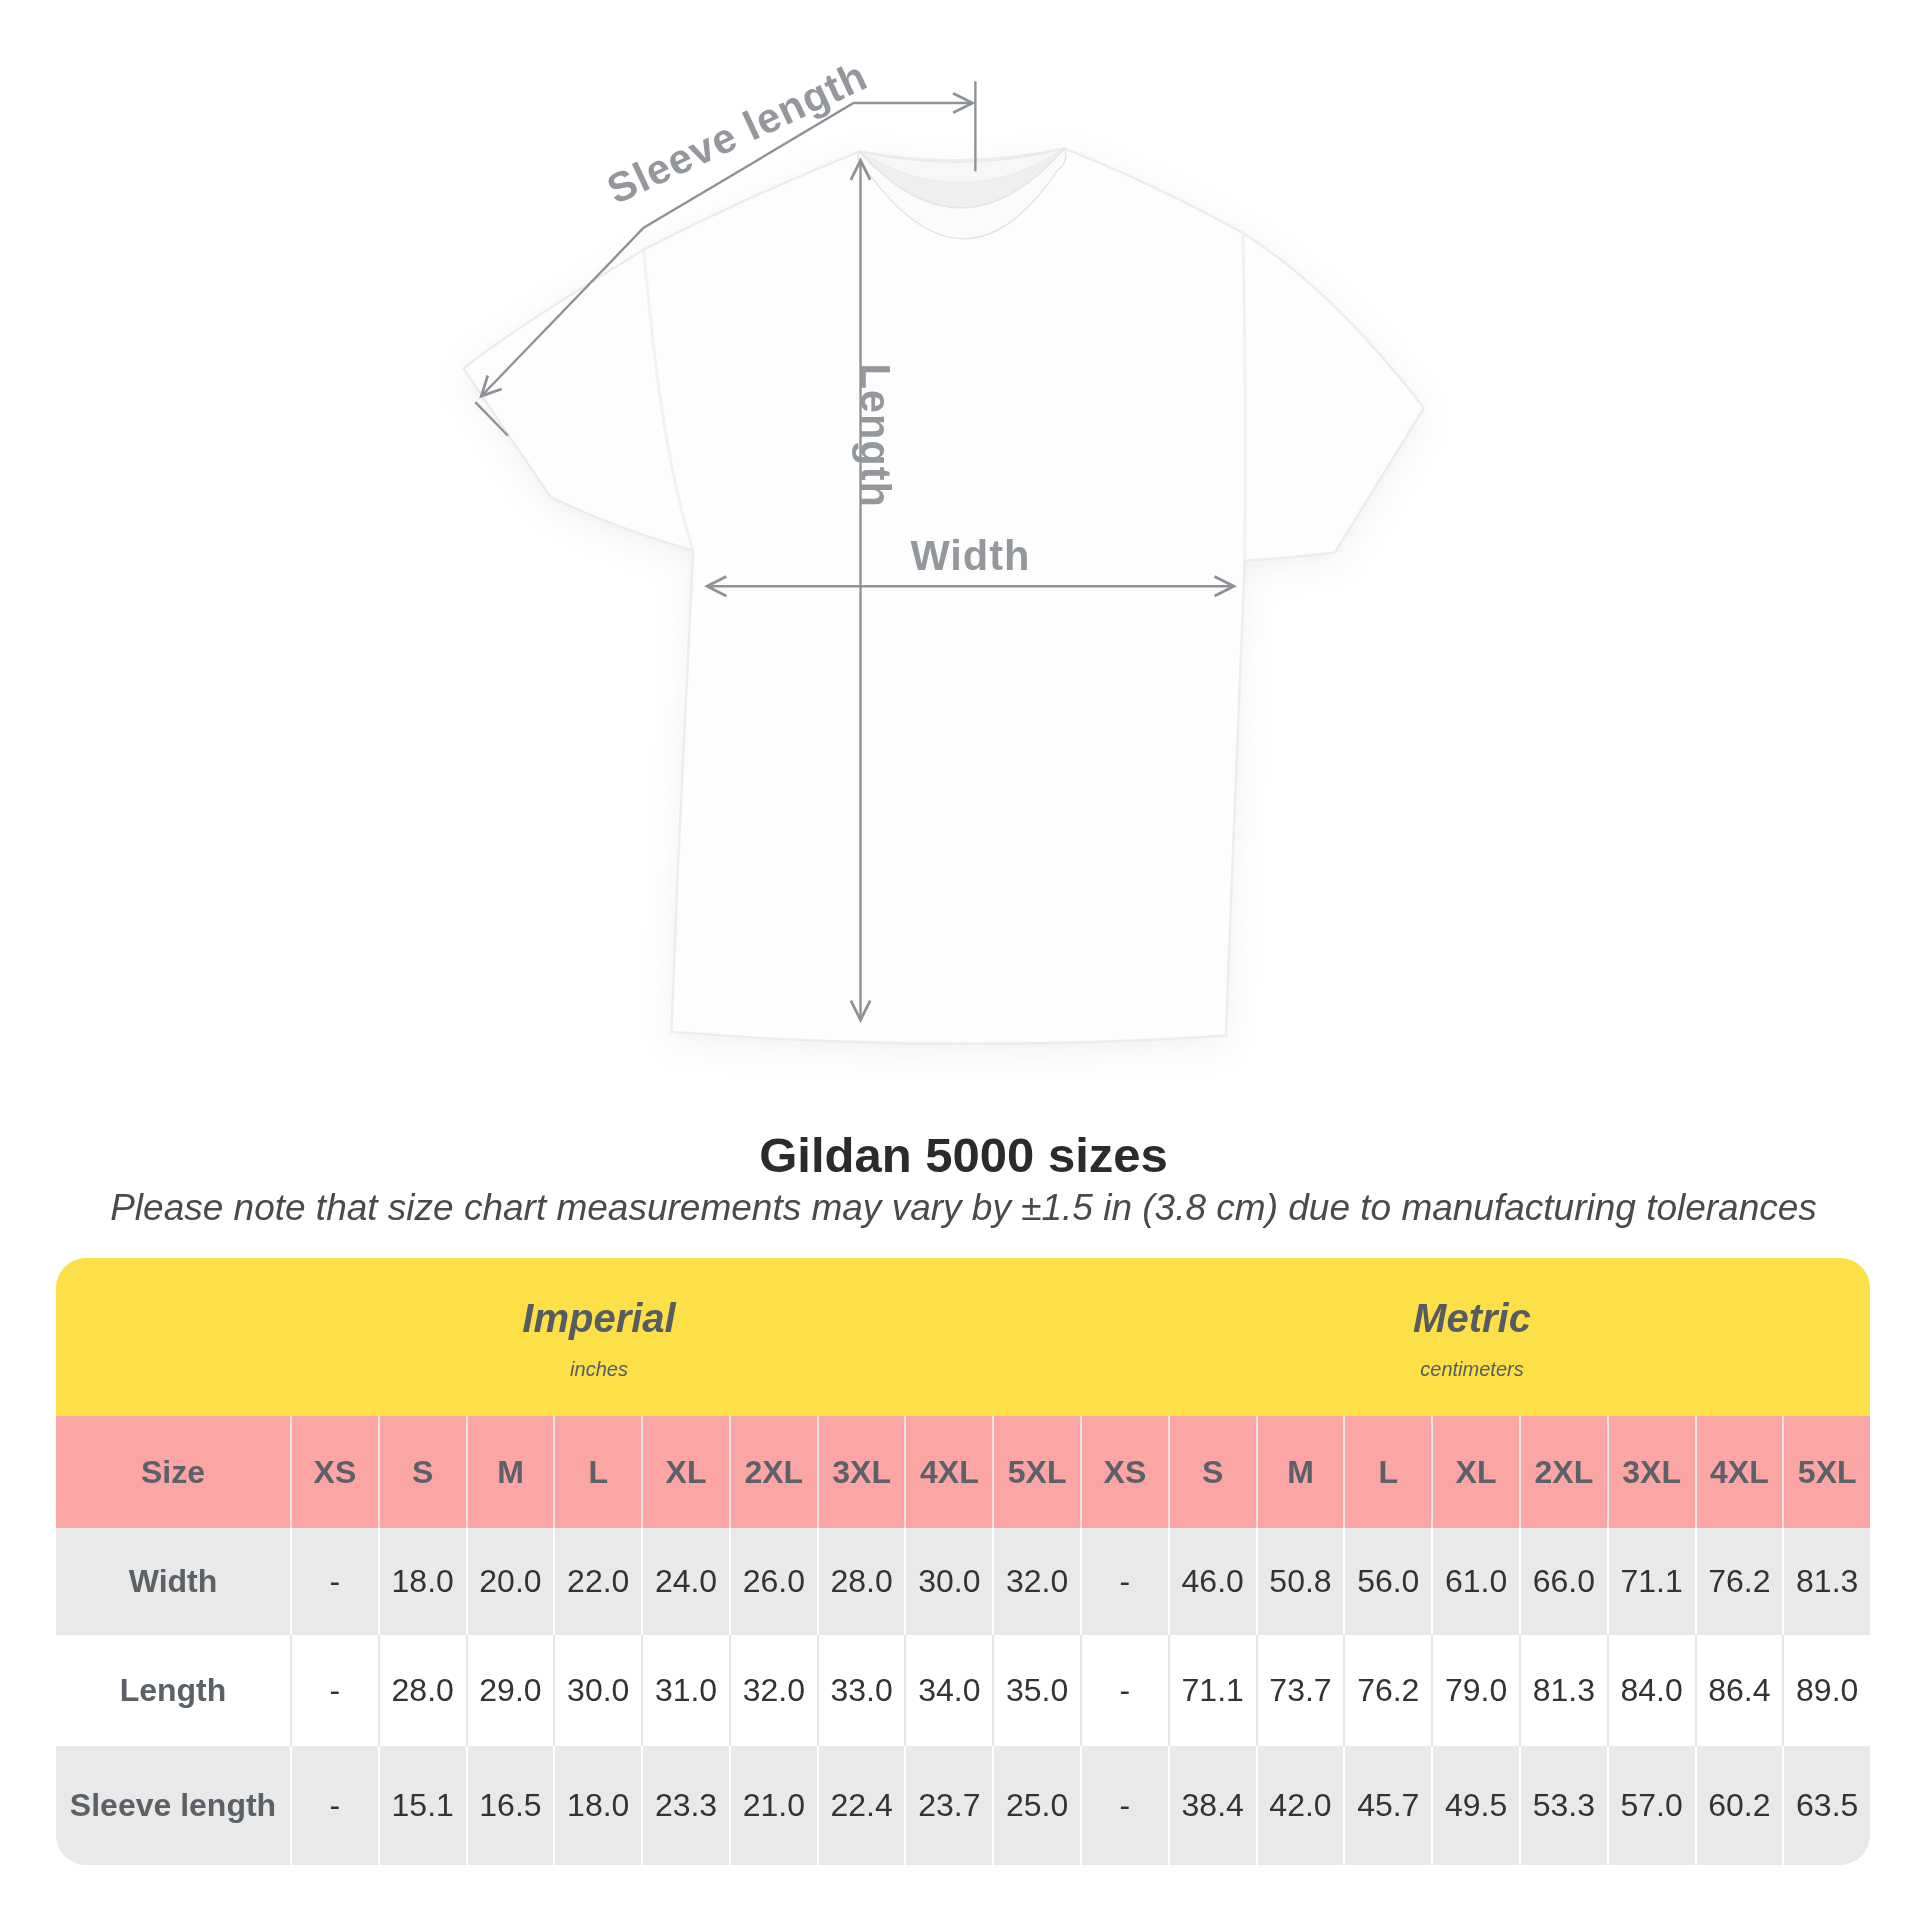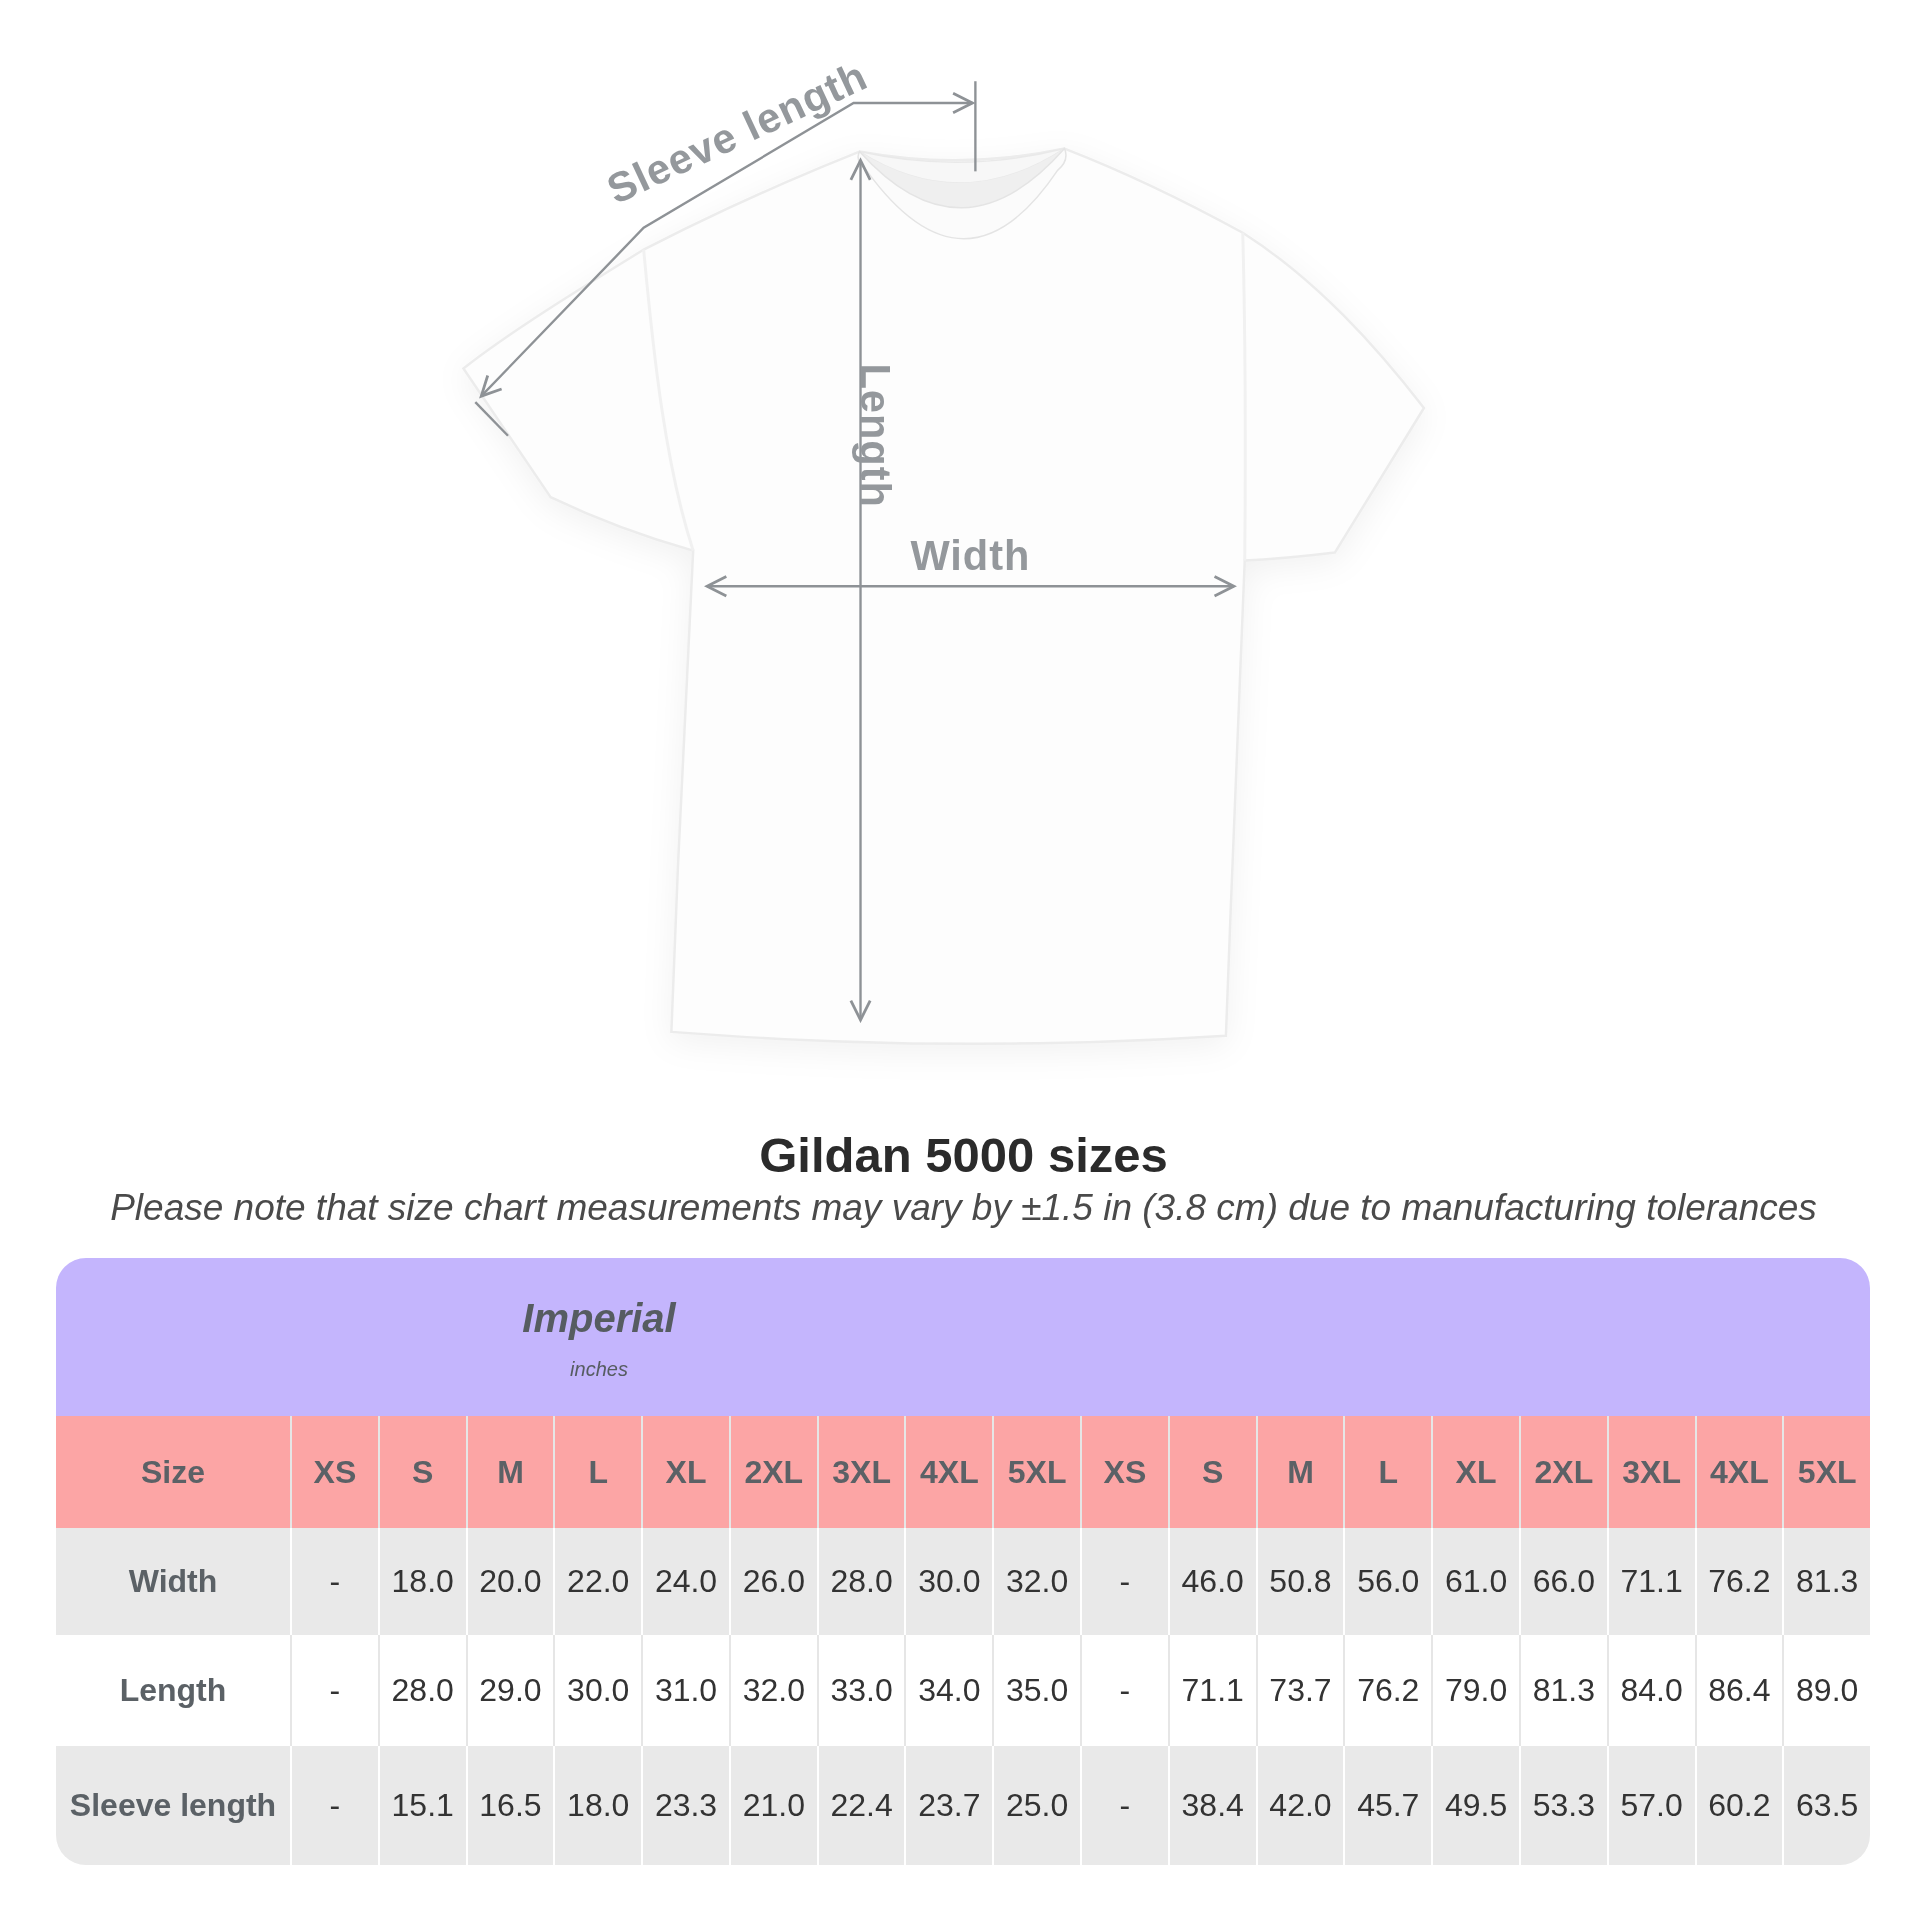--- a/index.html
+++ b/index.html
@@ -24,21 +24,21 @@
   }
   .page-subtitle{
     position:absolute;top:1187px;left:0;width:100%;text-align:center;
     font-size:37px;font-style:italic;color:#4a4a4a;
   }
   
   .size-table{
     position:absolute;left:56px;top:1258px;width:1814px;height:607px;
     border-radius:30px;overflow:hidden;background:#ffffff;
   }
-  .band{position:relative;height:158px;background:#c4b5fd;}
+  .band{position:relative;height:158px;background:#fde047;}
   .band-title{position:absolute;top:36px;text-align:center;width:396px;color:#565c61;}
   .band-title.imp{left:345px;}
   .band-title.met{left:1218px;}
   .sec-name{font-size:40px;font-weight:bold;font-style:italic;line-height:48px;}
   .sec-unit{font-size:20px;font-style:italic;line-height:34px;margin-top:10px;}
   .trow{display:flex;width:100%;}
   .trow.r-size{height:112px;background:#fca5a5;--sep:#e6e6e6;}
   .trow.r-width{height:107px;background:#e9e9e9;--sep:#ffffff;}
   .trow.r-length{height:111px;background:#ffffff;--sep:#e6e6e6;}
   .trow.r-sleeve{height:119px;background:#e9e9e9;--sep:#ffffff;}
@@ -100,20 +100,24 @@
 
   <h1 class="page-title">Gildan 5000 sizes</h1>
   <div class="page-subtitle">Please note that size chart measurements may vary by ±1.5 in (3.8 cm) due to manufacturing tolerances</div>
 
   <div class="size-table">
 
     <div class="band">
       <div class="band-title imp">
         <div class="sec-name">Imperial</div>
         <div class="sec-unit">inches</div>
+      </div>
+      <div class="band-title met">
+        <div class="sec-name">Metric</div>
+        <div class="sec-unit">centimeters</div>
       </div>
     </div>
 
     <div class="trow r-size" id="sizeRow">
       <div class="cell first hdr">Size</div>
     <div class="cell hdr">XS</div>
         <div class="cell hdr">S</div>
         <div class="cell hdr">M</div>
         <div class="cell hdr">L</div>
         <div class="cell hdr">XL</div>

